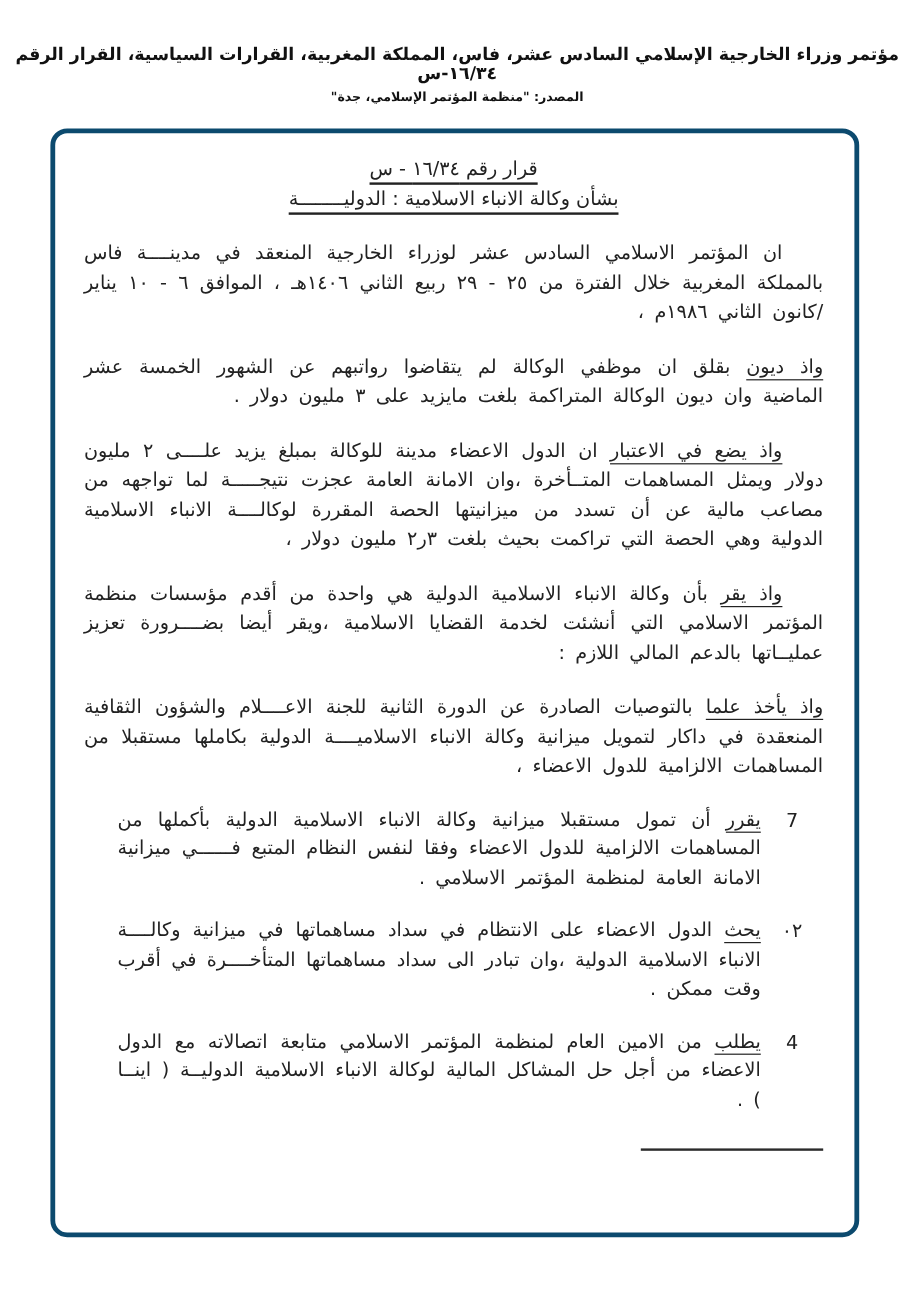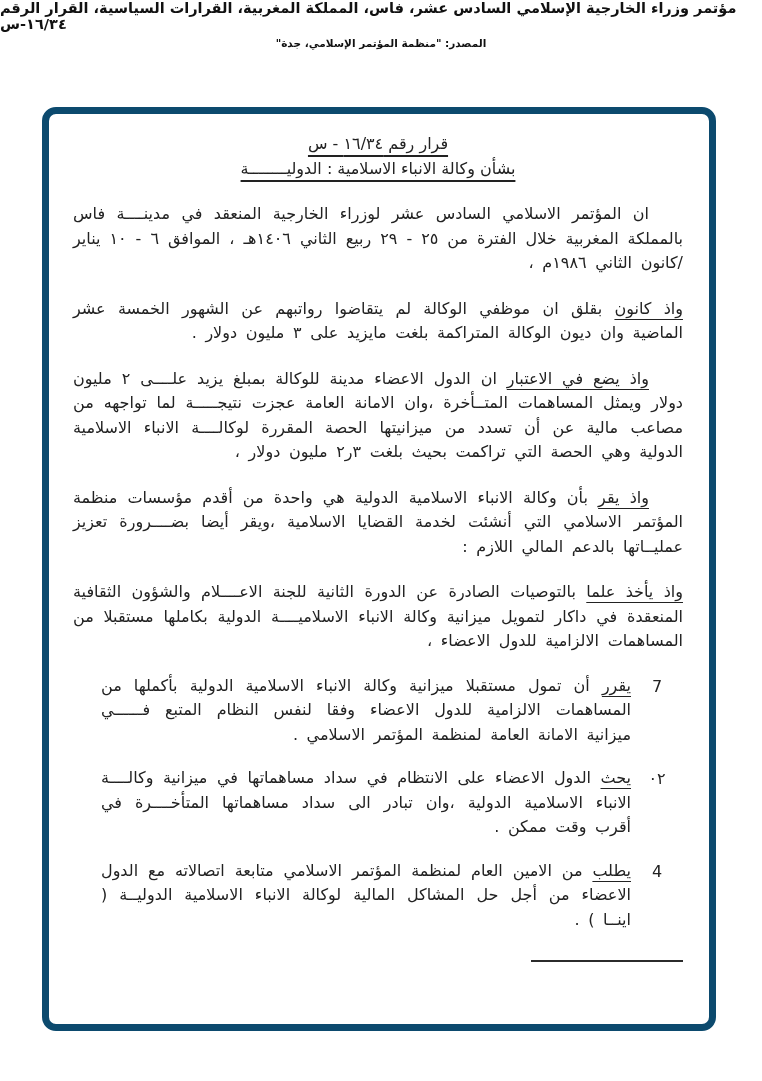--- a/index.html
+++ b/index.html
@@ -12,21 +12,22 @@
     height: 1081px;
     position: relative;
     overflow: hidden;
     font-family: "DejaVu Sans", sans-serif;
     color: #1e1e1e;
   }
 
   
   .top-header {
     direction: rtl;
-    text-align: left;
+    text-align: center;
+    padding-top: 38px;
     font-size: 14.5px;
     font-weight: bold;
     color: #111;
     letter-spacing: 0;
   }
   .source-line {
     direction: rtl;
     text-align: center;
     margin-top: 5px;
     font-size: 10.5px;
@@ -35,21 +36,21 @@
   }
 
   
   .doc-frame {
     position: absolute;
     left: 42px;
     top: 107px;
     width: 674px;
     height: 924px;
     box-sizing: border-box;
-    border: 7px solid #0c4a6e;
+    border: 4px solid #0c4a6e;
     border-radius: 14px;
     background: #ffffff;
   }
 
   .doc-content {
     direction: rtl;
     padding: 14px 26px 0 24px;
     font-size: 16px;
     line-height: 24.5px;
     color: #222;
@@ -135,21 +136,21 @@
       </span>
     </div>
 
     <div class="para">
       <span class="clause-lead"></span><span>ان المؤتمر الاسلامي السادس عشر لوزراء الخارجية المنعقد في مدينــــة فاس بالمملكة المغربية خلال الفترة من ٢٥ - ٢٩ ربيع الثاني ١٤٠٦هـ ، الموافق ٦ - ١٠ يناير /كانون الثاني ١٩٨٦م ،</span>
     </div>
 
 
 
     <div class="para flush">
-      <span class="clause-lead">واذ كانون</span><span> بقلق ان موظفي الوكالة لم يتقاضوا رواتبهم عن الشهور الخمسة عشر الماضية وان ديون الوكالة المتراكمة بلغت مايزيد على ٣ مليون دولار .</span>
+      <span class="clause-lead">واذ ديون</span><span> بقلق ان موظفي الوكالة لم يتقاضوا رواتبهم عن الشهور الخمسة عشر الماضية وان ديون الوكالة المتراكمة بلغت مايزيد على ٣ مليون دولار .</span>
     </div>
 
     <div class="para">
       <span class="clause-lead">واذ يضع في الاعتبار</span><span> ان الدول الاعضاء مدينة للوكالة بمبلغ يزيد علــــى ٢ مليون دولار ويمثل المساهمات المتــأخرة ،وان الامانة العامة عجزت نتيجـــــة لما تواجهه من مصاعب مالية عن أن تسدد من ميزانيتها الحصة المقررة لوكالــــة الانباء الاسلامية الدولية وهي الحصة التي تراكمت بحيث بلغت ٣ر٢ مليون دولار ،</span>
     </div>
 
     <div class="para">
       <span class="clause-lead">واذ يقر</span><span> بأن وكالة الانباء الاسلامية الدولية هي واحدة من أقدم مؤسسات منظمة المؤتمر الاسلامي التي أنشئت لخدمة القضايا الاسلامية ،ويقر أيضا بضــــرورة تعزيز عمليــاتها بالدعم المالي اللازم :</span>
     </div>
 

